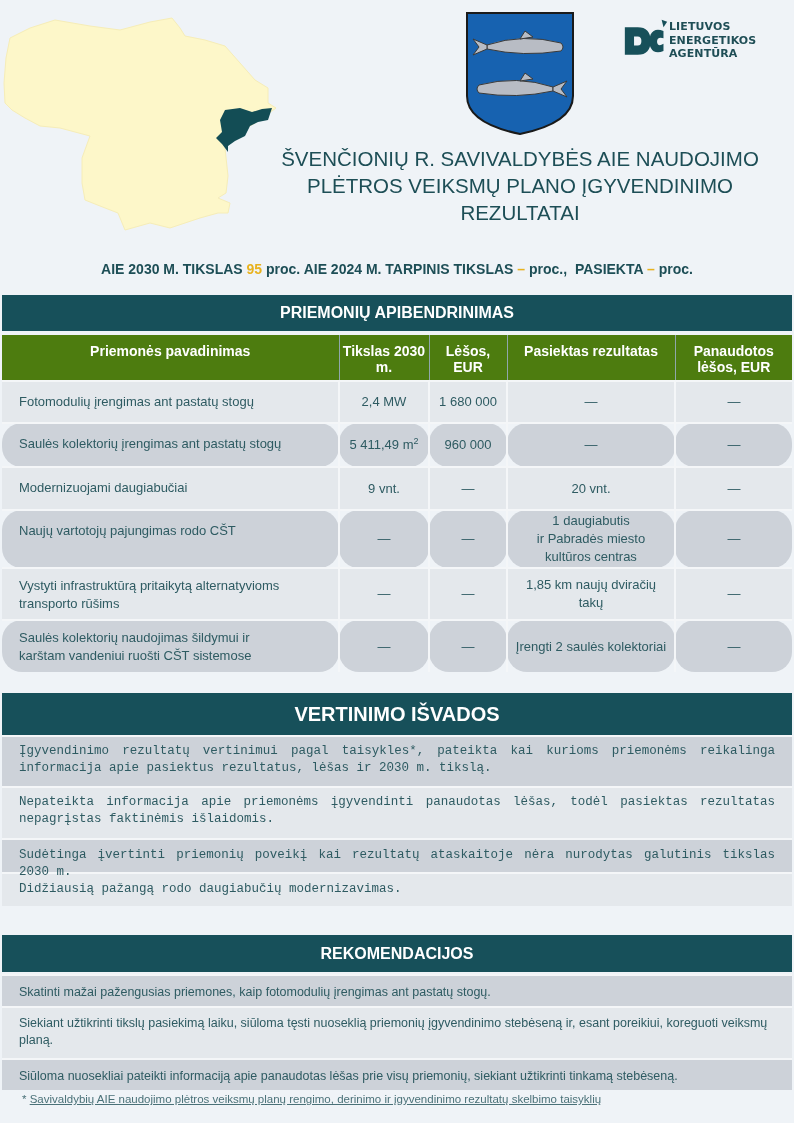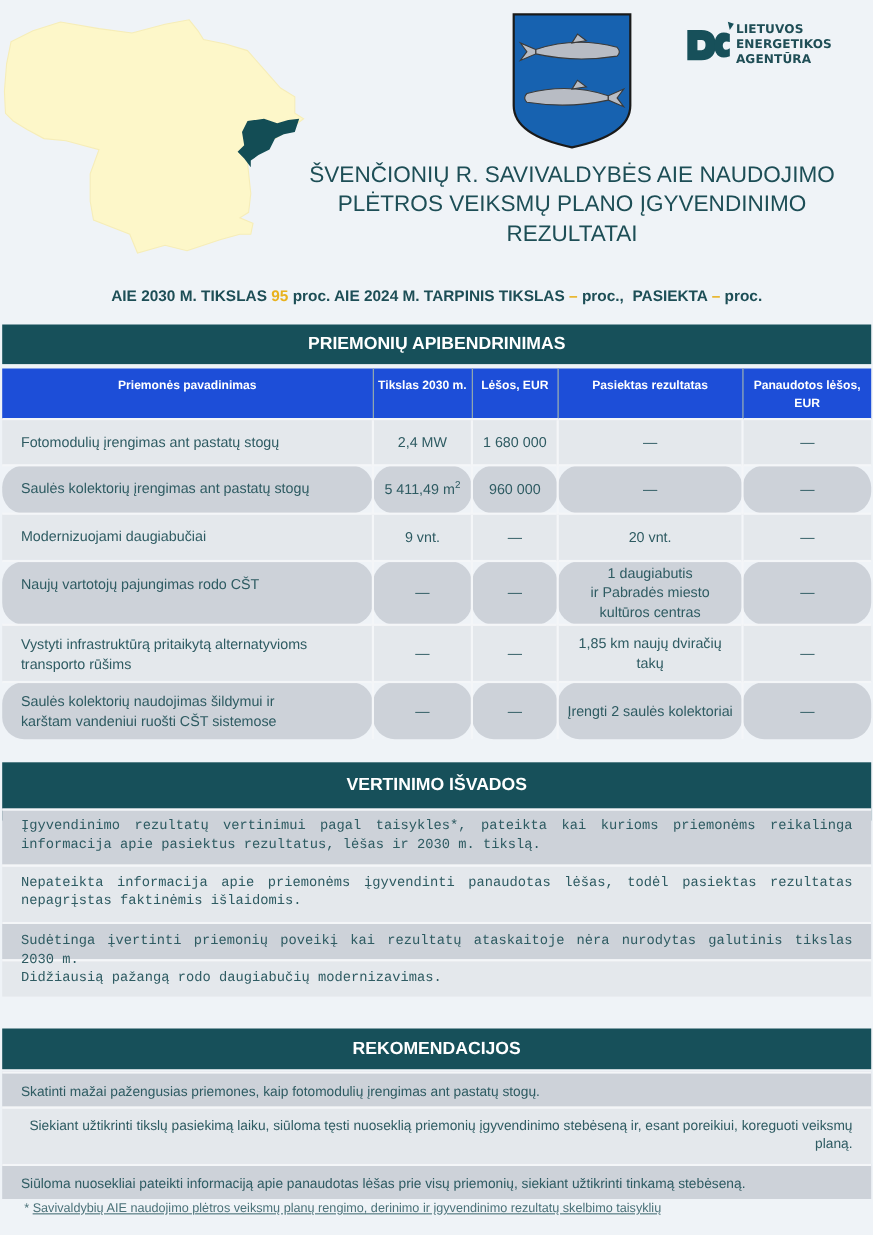--- a/index.html
+++ b/index.html
@@ -29,30 +29,30 @@
     position: absolute; left: 0; top: 261px; width: 794px; text-align: center;
     font-weight: bold; font-size: 14px; color: #1d4e56; white-space: pre;
   }
   .goal .acc { color: #e8b21e; }
 
   .band {
     position: absolute; left: 2px; width: 790px;
     background: #17505a; color: #fff; font-weight: bold; text-align: center;
   }
   .band1 { top: 295px; height: 36px; line-height: 36px; font-size: 16px; }
-  .band2 { top: 693px; height: 53px; line-height: 42px; font-size: 16px; }
+  .band2 { top: 693px; height: 53px; line-height: 42px; font-size: 20px; }
   .band3 { top: 935px; height: 37px; line-height: 38px; font-size: 16px; }
 
   table.summary {
     position: absolute; left: 2px; top: 335px; width: 790px;
     border-collapse: collapse; table-layout: fixed;
     font-size: 13px;
   }
   table.summary th {
-    background: #1d4ed8; color: #fff; font-weight: bold; font-size: 11px;
+    background: #4d7c0f; color: #fff; font-weight: bold; font-size: 14px;
     height: 46px; padding: 0 3px; vertical-align: top; padding-top: 8px;
     box-sizing: border-box; line-height: 16px;
     border-left: 1px solid #8fa7ab;
   }
   table.summary th.c0 { border-left: none; }
   table.summary td {
     color: #2e5b62; text-align: center; padding: 0 4px;
     border-left: 2px solid #f4f6f8; border-top: 2px solid #f4f6f8;
     line-height: 18px; vertical-align: middle;
   }
@@ -199,17 +199,17 @@
 <div class="list list1">
   <div class="item d" style="height:51px;padding-top:6px">Įgyvendinimo rezultatų vertinimui pagal taisykles*, pateikta kai kurioms priemonėms reikalinga informacija apie pasiektus rezultatus, lėšas ir 2030 m. tikslą.</div>
   <div class="item l" style="height:52px;padding-top:6px">Nepateikta informacija apie priemonėms įgyvendinti panaudotas lėšas, todėl pasiektas rezultatas nepagrįstas faktinėmis išlaidomis.</div>
   <div class="item d" style="height:34px;padding-top:7px">Sudėtinga įvertinti priemonių poveikį kai rezultatų ataskaitoje nėra nurodytas galutinis tikslas 2030 m.</div>
   <div class="item l" style="height:34px;padding-top:7px">Didžiausią pažangą rodo daugiabučių modernizavimas.</div>
 </div>
 
 <div class="band band3">REKOMENDACIJOS</div>
 <div class="list list2">
   <div class="item d" style="height:32px;padding-top:8px">Skatinti mažai pažengusias priemones, kaip fotomodulių įrengimas ant pastatų stogų.</div>
-  <div class="item l" style="height:52px;padding-top:7px;text-align:right">Siekiant užtikrinti tikslų pasiekimą laiku, siūloma tęsti nuoseklią priemonių įgyvendinimo stebėseną ir, esant poreikiui, koreguoti veiksmų planą.</div>
+  <div class="item l" style="height:52px;padding-top:7px;text-align:left">Siekiant užtikrinti tikslų pasiekimą laiku, siūloma tęsti nuoseklią priemonių įgyvendinimo stebėseną ir, esant poreikiui, koreguoti veiksmų planą.</div>
   <div class="item d" style="height:32px;padding-top:8px">Siūloma nuosekliai pateikti informaciją apie panaudotas lėšas prie visų priemonių, siekiant užtikrinti tinkamą stebėseną.</div>
 </div>
 
 <div class="footnote"><span>* </span><a>Savivaldybių AIE naudojimo plėtros veiksmų planų rengimo, derinimo ir įgyvendinimo rezultatų skelbimo taisyklių</a></div>
 
 </body></html>

